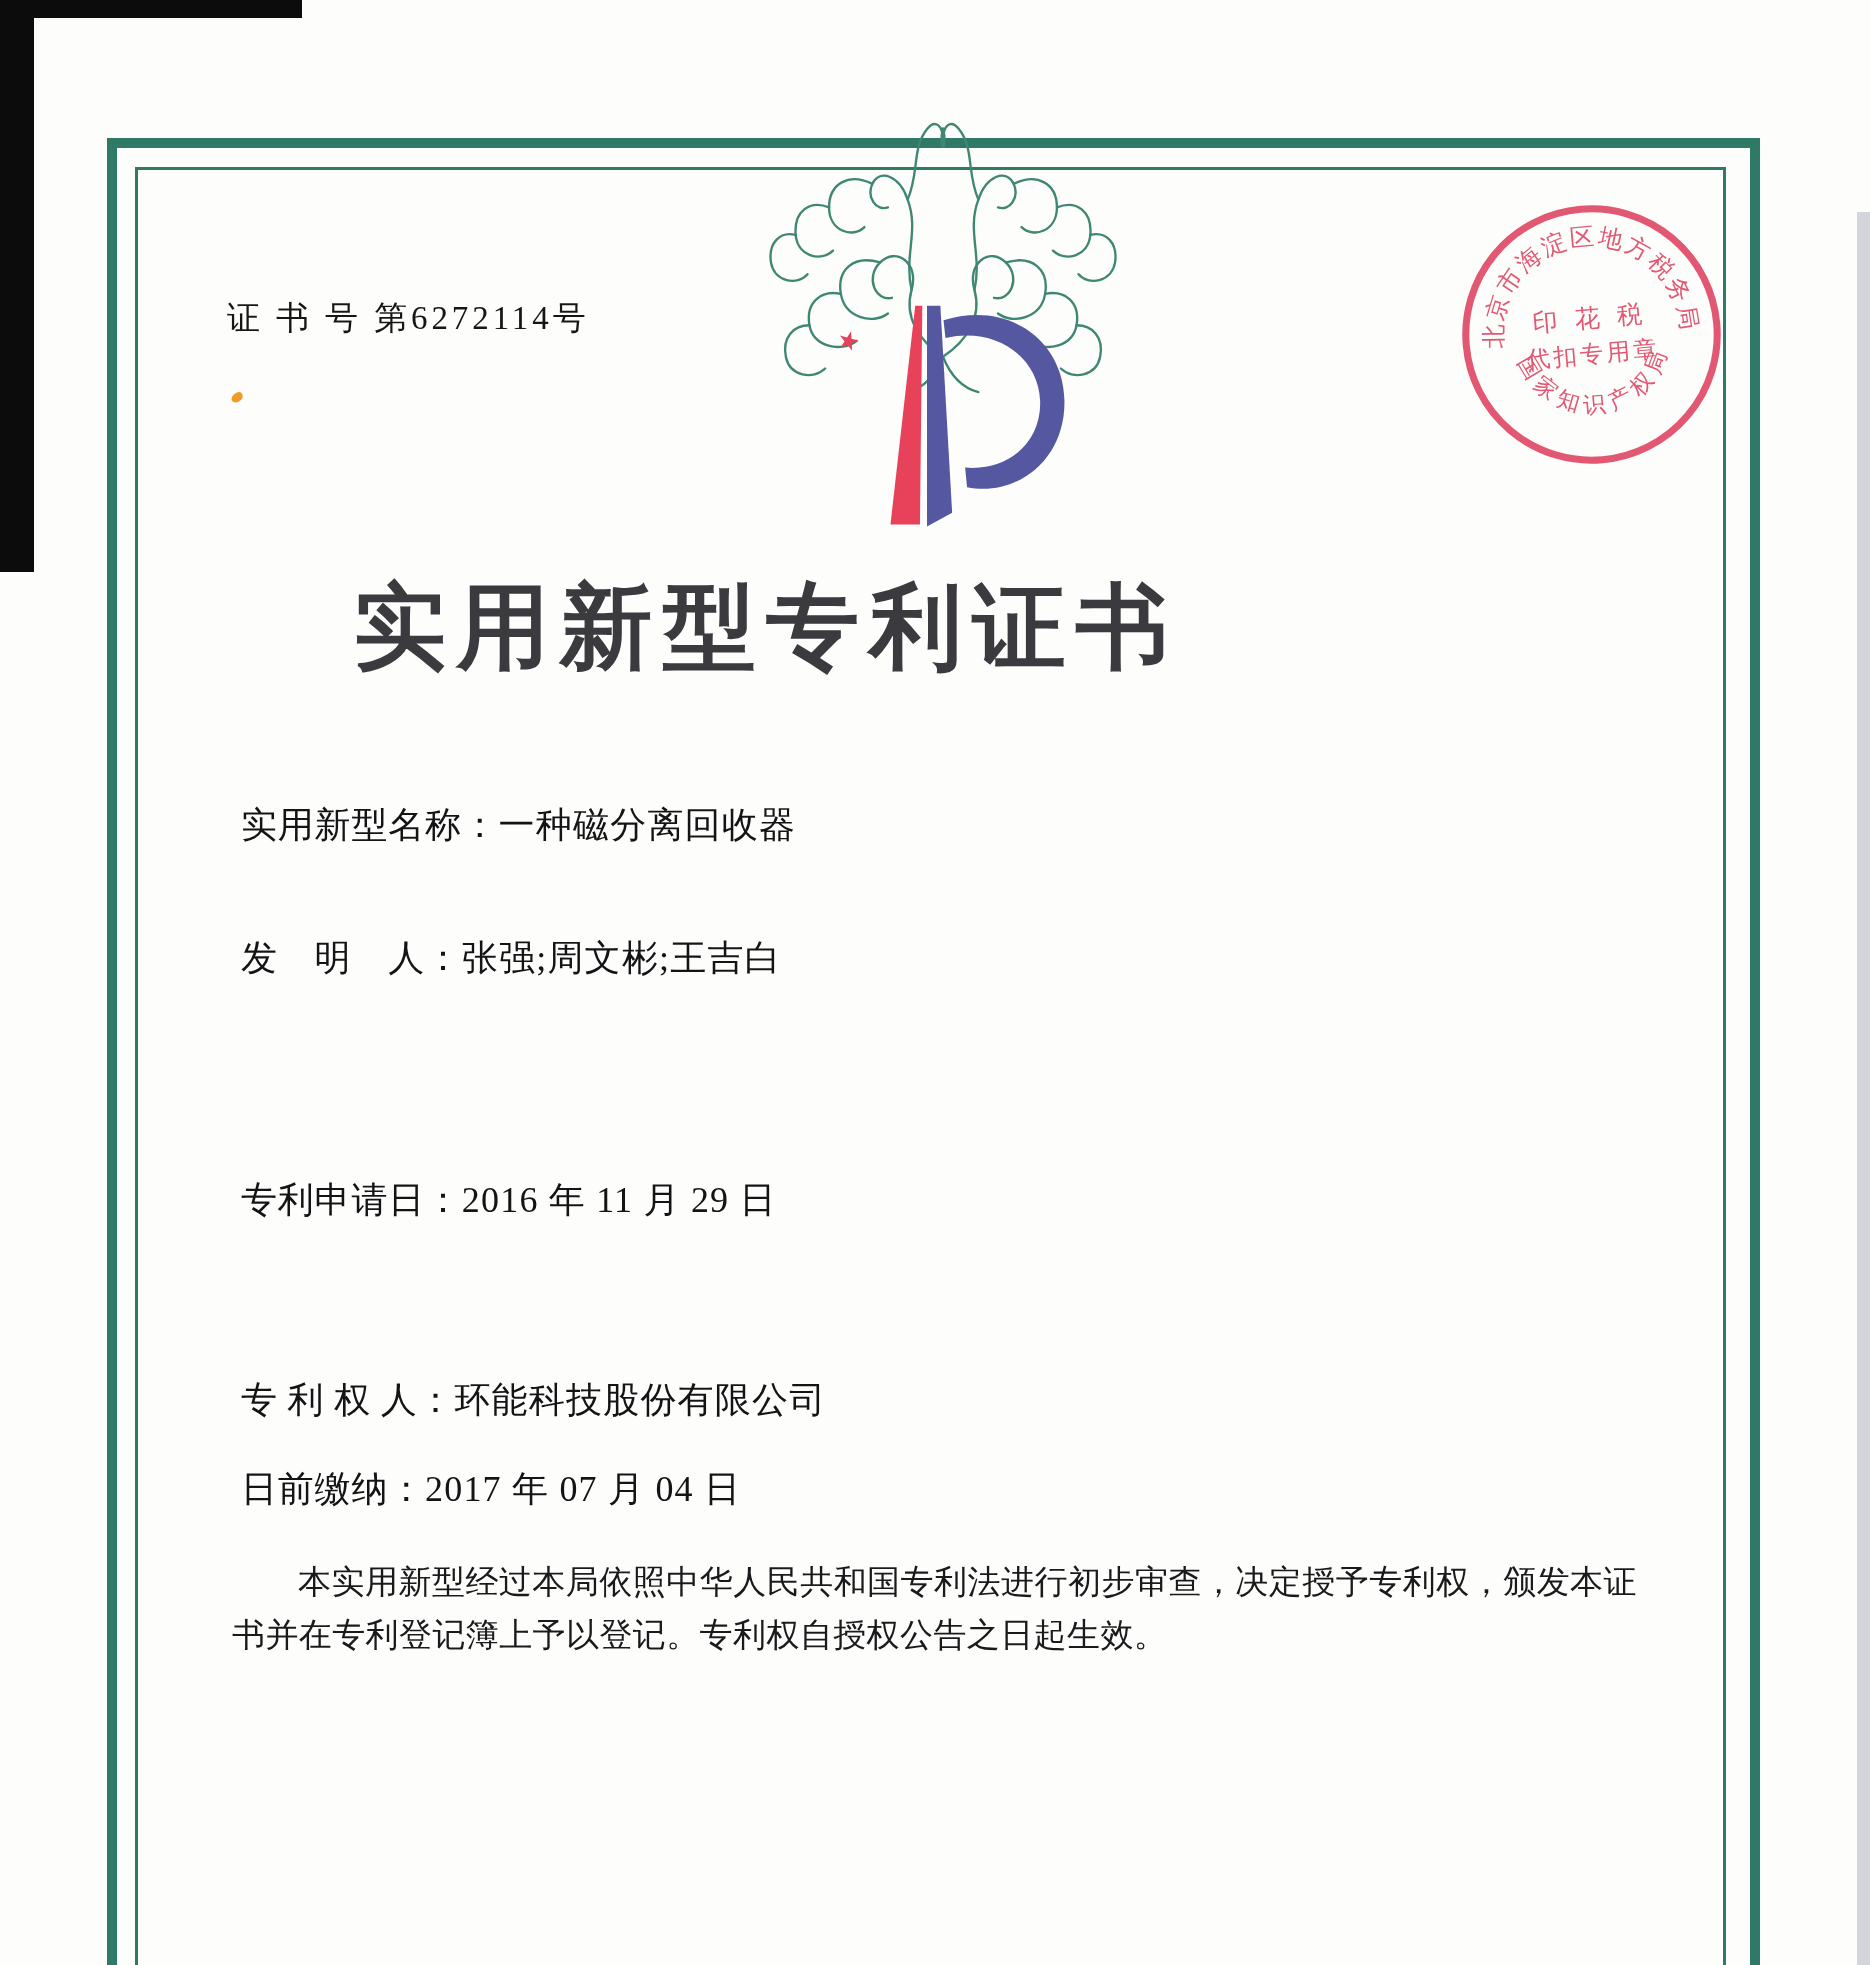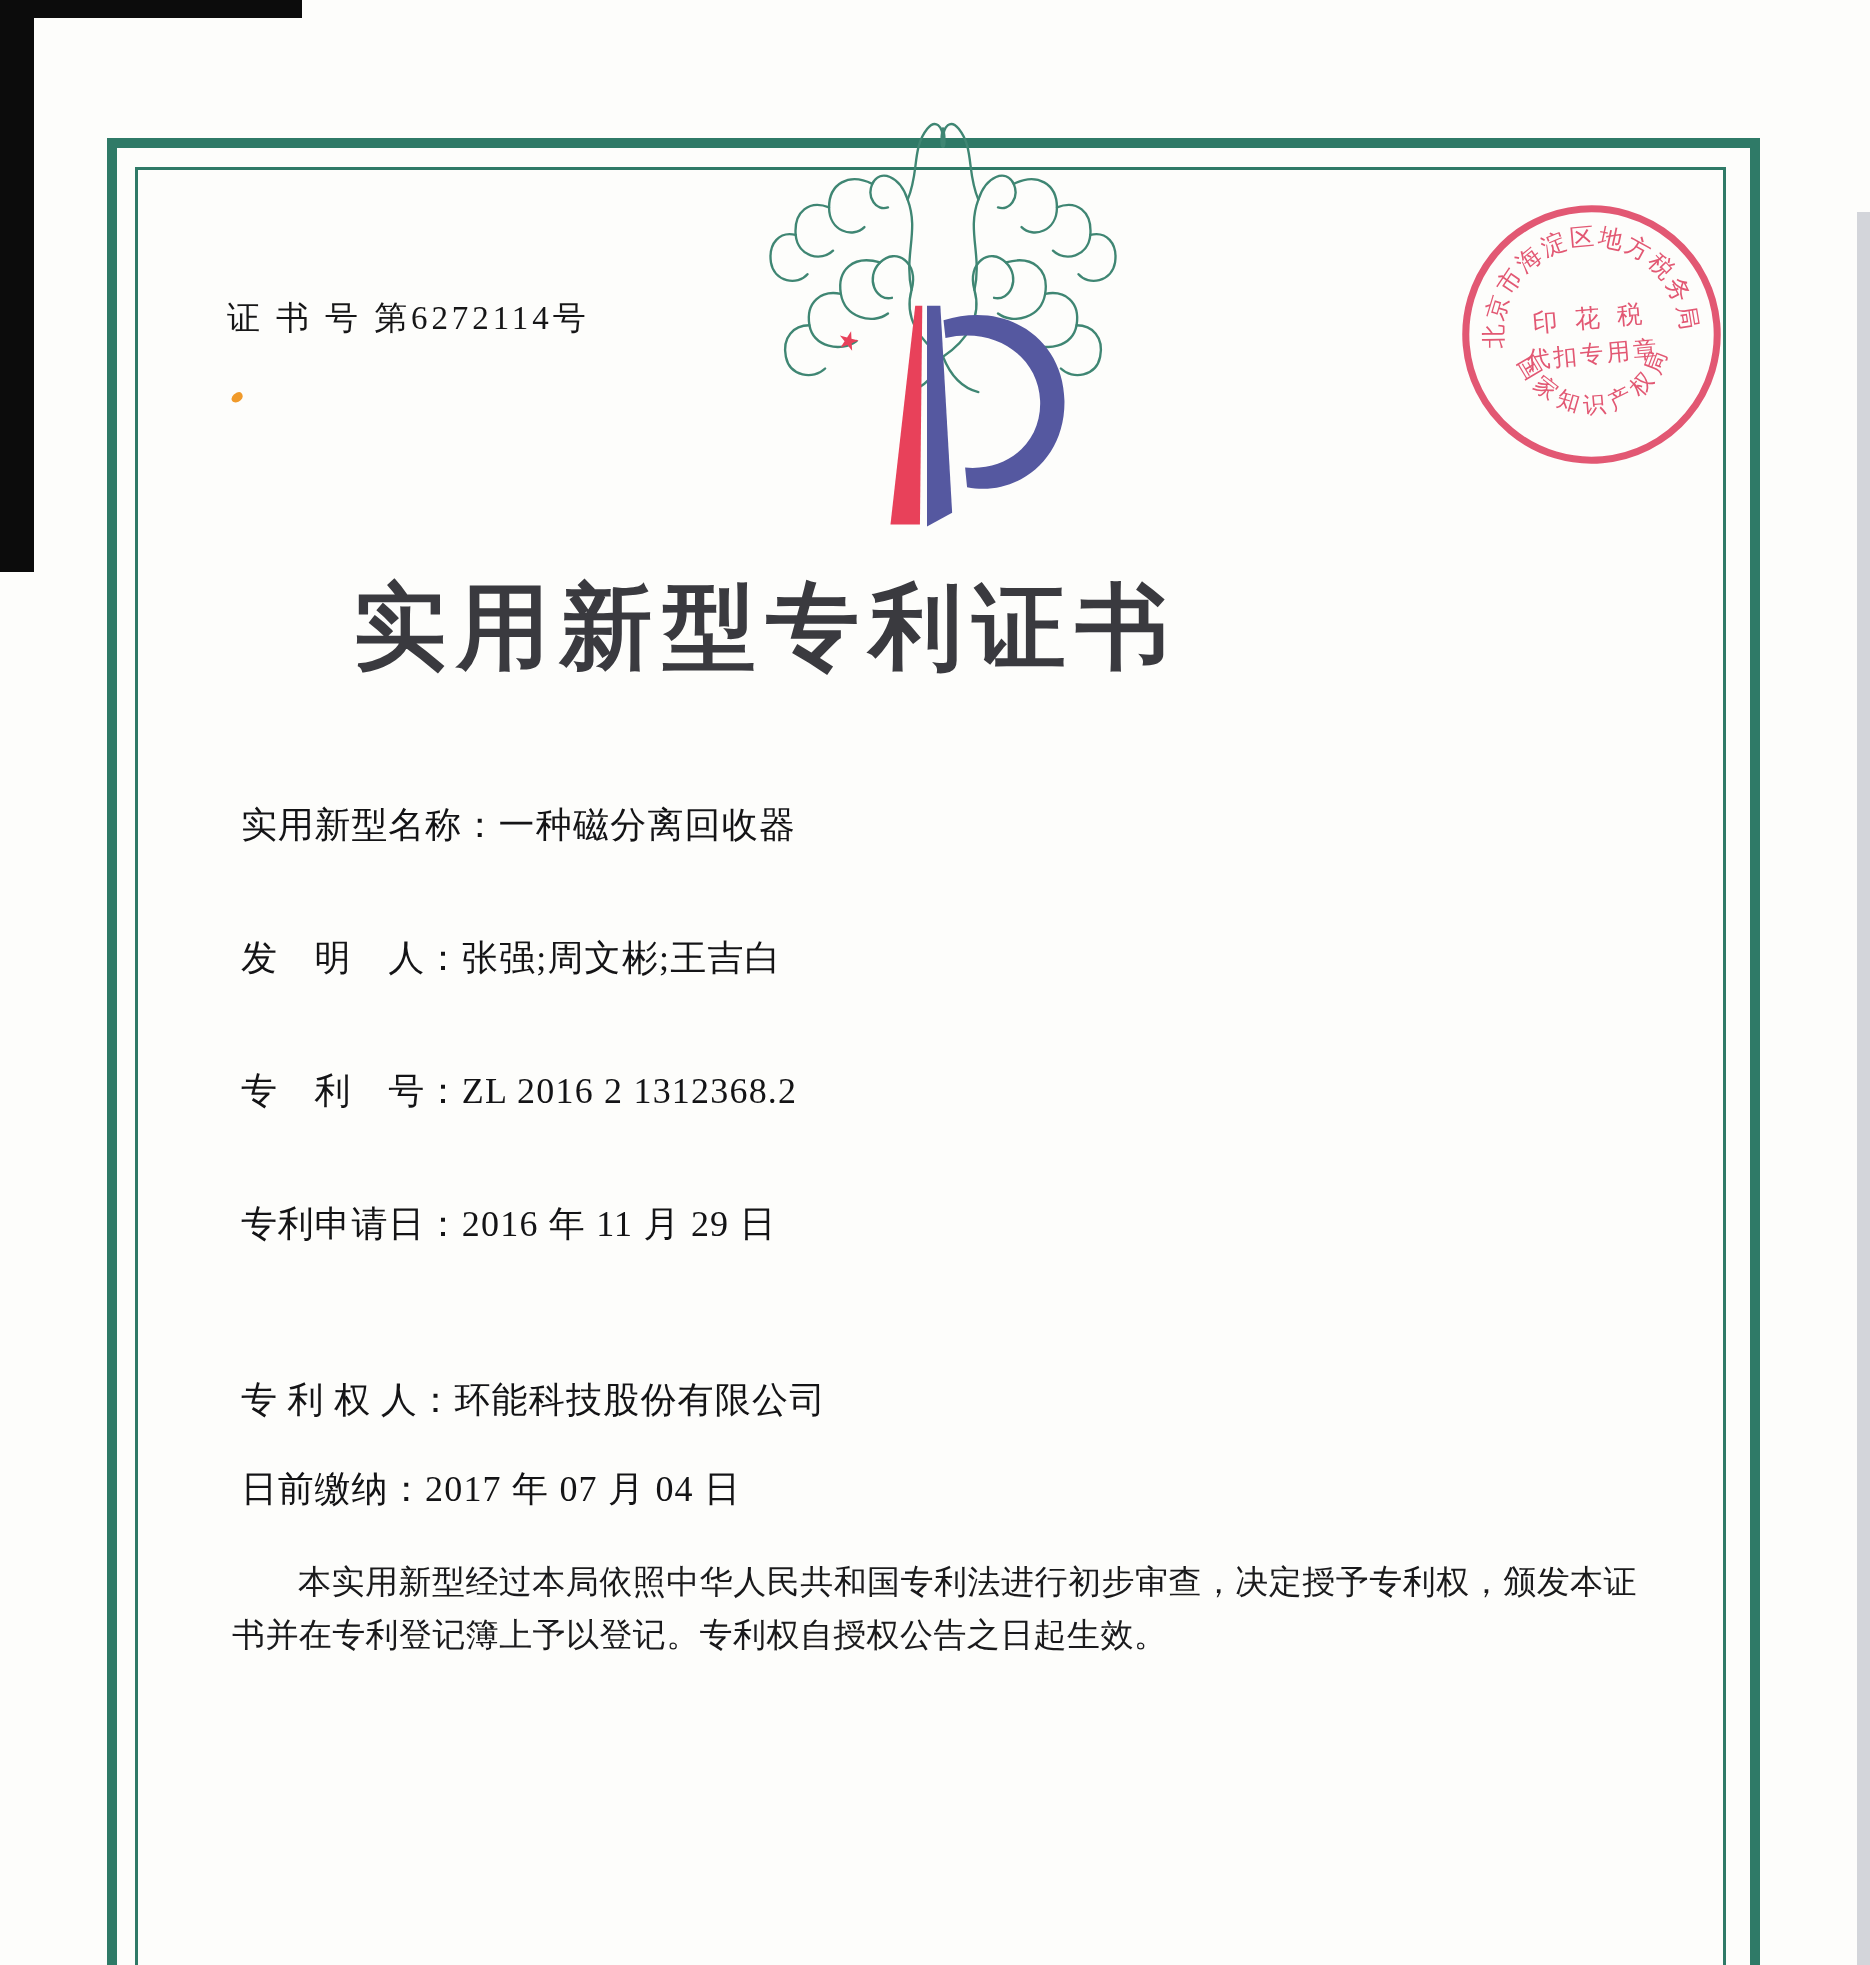--- a/index.html
+++ b/index.html
@@ -108,24 +108,21 @@
   </svg>
 
   <div class="cert-title">实用新型专利证书</div>
 
   <div class="field-row" style="top:801px;">
     <span class="lbl">实用新型名称：</span><span class="val">一种磁分离回收器</span>
   </div>
   <div class="field-row" style="top:934px;">
     <span class="lbl">发　明　人：</span><span class="val">张强;周文彬;王吉白</span>
   </div>
-  <div class="field-row" style="top:1067px;">
-    <span class="lbl">专　利　号：</span><span class="val">ZL 2016 2 1312368.2</span>
-  </div>
-  <div class="field-row" style="top:1200px;">
+  <div class="field-row" style="top:1176px;">
     <span class="lbl">专利申请日：</span><span class="val">2016 年 11 月 29 日</span>
   </div>
   <div class="field-row" style="top:1376px;text-align:center;">
     <span class="lbl">专 利 权 人：</span><span class="val">环能科技股份有限公司</span>
   </div>
   <div class="field-row" style="top:1465px;">
     <span class="lbl">日前缴纳：</span><span class="val">2017 年 07 月 04 日</span>
   </div>
 
   <div class="body-text">

